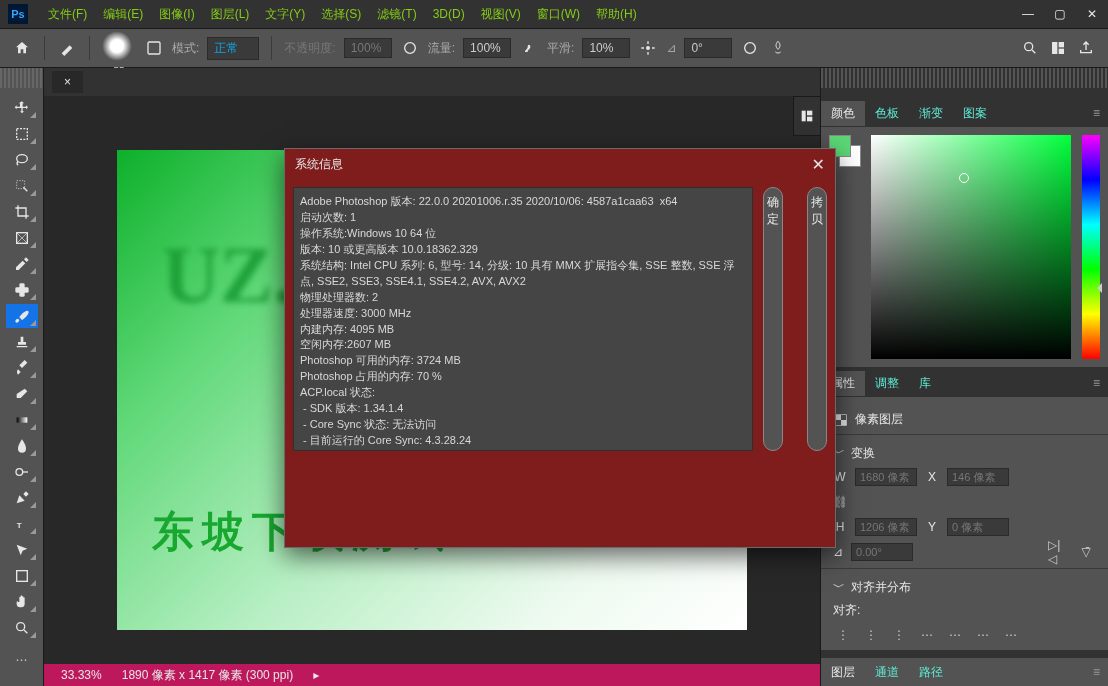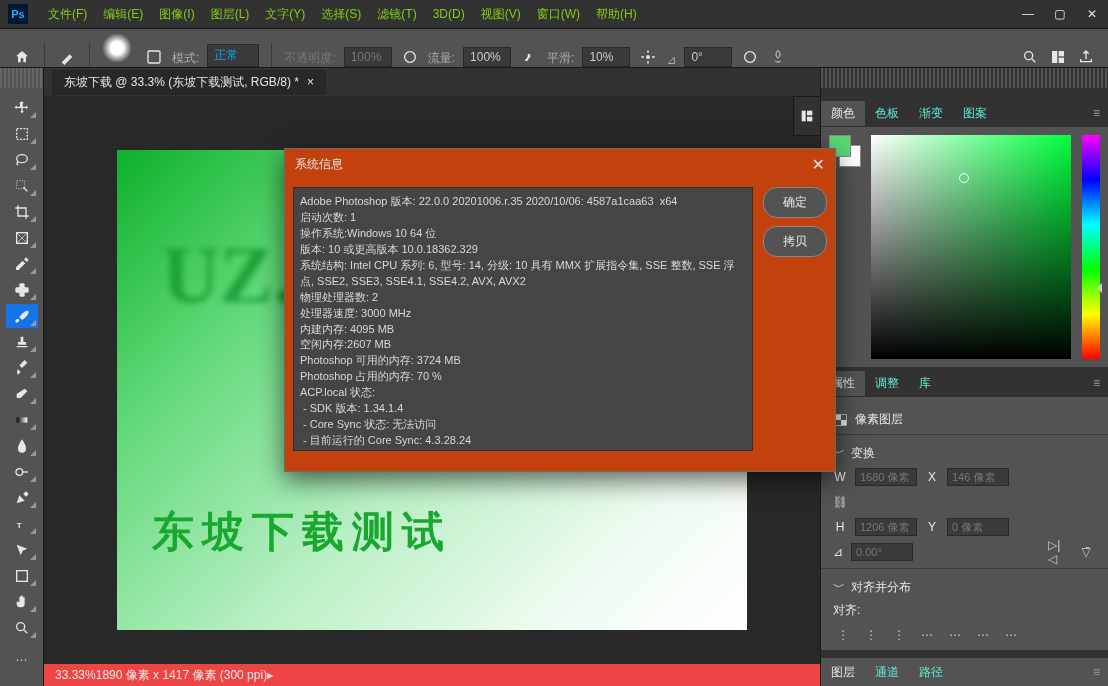--- a/index.html
+++ b/index.html
@@ -2,42 +2,42 @@
 <html><head>
 <meta charset="utf-8">
 <style>
 *{margin:0;padding:0;box-sizing:border-box;font-family:"Microsoft YaHei",sans-serif;font-size:12px;color:#e6e6e6}
 body{background:#323232;width:1108px;height:686px;overflow:hidden;position:relative}
 .titlebar{height:28px;background:#323232;display:flex;align-items:center;padding:0 8px}
 .ps-logo{width:20px;height:20px;background:#001833;color:#31a8ff;font-weight:bold;display:flex;align-items:center;justify-content:center;margin-right:12px;font-size:11px}
 .menu-item{padding:4px 8px;cursor:pointer;color:#84cc16}
 .win-controls{margin-left:auto;display:flex;gap:16px;color:#aaa}
 .win-btn{width:16px;height:16px;cursor:pointer;display:flex;align-items:center;justify-content:center}
-.options-bar{height:40px;background:#535353;display:flex;align-items:flex-end;padding:0 12px;gap:8px;border-top:1px solid #1a1a1a;border-bottom:1px solid #1a1a1a}
+.options-bar{height:40px;background:#535353;display:flex;align-items:center;padding:0 12px;gap:8px;border-top:1px solid #1a1a1a;border-bottom:1px solid #1a1a1a}
 .opt-sep{width:1px;height:24px;background:#3a3a3a;margin:0 4px}
 .opt-label{color:#aaa;font-size:12px}
 .opt-input{background:#3a3a3a;border:1px solid #2a2a2a;padding:2px 6px;color:#ccc;width:48px}
 .opt-select{background:#3a3a3a;border:1px solid #2a2a2a;padding:2px 20px 2px 6px;color:#0ea5e9}
 .brush-preview{width:30px;height:30px;border-radius:50%;background:radial-gradient(circle,#fff 0%,#fff 30%,transparent 70%);position:relative}
 .brush-num{position:absolute;bottom:-12px;left:50%;transform:translateX(-50%);font-size:10px;color:#ccc}
 .icon-btn{width:20px;height:20px;cursor:pointer;display:flex;align-items:center;justify-content:center;color:#ccc}
 .main-area{display:flex;height:618px}
 .toolbox{width:44px;background:#535353;display:flex;flex-direction:column;align-items:center;padding:28px 0 4px;gap:2px;border-right:1px solid #1a1a1a;position:relative}
 .toolbox::before{content:"";position:absolute;top:0;left:0;right:0;height:20px;background:repeating-linear-gradient(90deg,#666 0 2px,#535353 2px 4px)}
 .tool{width:32px;height:24px;cursor:pointer;display:flex;align-items:center;justify-content:center;position:relative;color:#ccc}
 .tool.active{background:#1473e6;color:#fff}
 .tool-corner::after{content:"";position:absolute;bottom:2px;right:2px;border:3px solid transparent;border-bottom-color:#999;border-right-color:#999}
 .doc-area{flex:1;background:#282828;display:flex;flex-direction:column;position:relative}
 .doc-tabs{height:28px;background:#323232;display:flex;align-items:center;padding-left:8px}
 .doc-tab{background:#282828;padding:4px 12px;color:#ccc;display:flex;align-items:center;gap:8px}
 .canvas-wrap{flex:1;display:flex;justify-content:center;align-items:center;position:relative}
 .canvas{width:630px;height:480px;background:linear-gradient(135deg,#0db02b 0%,#5fd877 25%,#b8efc4 55%,#edfaef 80%,#ffffff 100%);position:relative;margin-top:20px}
 .canvas-text1{position:absolute;top:80px;left:45px;font-size:80px;font-weight:bold;color:#1a9d35;font-family:cursive;filter:blur(3px);opacity:.9}
 .canvas-text2{position:absolute;bottom:70px;left:35px;font-size:42px;font-weight:bold;color:#18a82f;letter-spacing:8px}
-.status-bar{height:22px;background:#ef4444;display:flex;align-items:center;padding:0 11px;gap:0;color:#ccc;font-size:11px}
+.status-bar{height:22px;background:#be185d;display:flex;align-items:center;padding:0 17px;gap:20px;color:#ccc;font-size:11px}
 .panels{width:288px;background:#323232;display:flex;flex-direction:column;border-left:1px solid #1a1a1a;position:relative}
 .panels::before{content:"";position:absolute;top:0;left:0;right:0;height:20px;background:repeating-linear-gradient(90deg,#555 0 2px,#323232 2px 4px)}
 .panel-dock{position:absolute;left:-28px;top:28px;width:28px;height:40px;background:#323232;border:1px solid #1a1a1a;display:flex;align-items:center;justify-content:center}
 .panel-tabs{display:flex;height:28px;align-items:center;margin-top:31px;position:relative}
 .panel-tab{padding:4px 10px;color:#5eead4;cursor:pointer}
 .panel-tab.active{color:#e6e6e6;background:#535353}
 .panel-menu{margin-left:auto;margin-right:8px;color:#999;cursor:pointer}
 .color-panel{background:#535353;padding:8px;height:240px;position:relative}
 .color-swatches{position:absolute;top:8px;left:8px}
 .swatch-fg{width:22px;height:22px;background:#5bd876;border:1px solid #888;position:absolute}
@@ -47,29 +47,29 @@
 .hue-strip{position:absolute;top:8px;right:8px;width:18px;height:224px;background:linear-gradient(to bottom,#f0f,#00f,#0ff,#0f0,#ff0,#f00)}
 .hue-cursor{position:absolute;right:-2px;top:148px;width:0;height:0;border:5px solid transparent;border-right-color:#ccc}
 .props-tabs{display:flex;height:28px;align-items:center;background:#323232}
 .props-panel{background:#535353;padding:8px 12px;flex:1;overflow:auto}
 .props-row{display:flex;align-items:center;gap:8px;margin:6px 0;color:#999}
 .props-row.header{color:#ccc;gap:6px}
 .props-input{background:#3a3a3a;border:1px solid #2a2a2a;padding:2px 4px;color:#777;width:62px;font-size:11px}
 .section-head{display:flex;align-items:center;gap:6px;color:#e6e6e6;margin:10px 0 4px;cursor:pointer}
 .divider{height:1px;background:#3a3a3a;margin:6px -12px}
 .bottom-tabs{display:flex;height:28px;align-items:center;background:#535353}
-.dialog{position:absolute;top:148px;left:284px;width:552px;height:324px;background:#c2410c;border:1px solid #6a6a6a;box-shadow:0 8px 24px rgba(0,0,0,.6);z-index:100}
+.dialog{position:absolute;top:148px;left:284px;width:552px;height:400px;background:#7f1d1d;border:1px solid #6a6a6a;box-shadow:0 8px 24px rgba(0,0,0,.6);z-index:100}
 .dialog-title{height:30px;display:flex;align-items:center;padding:0 10px;color:#e6e6e6;font-size:13px}
 .dialog-close{margin-left:auto;cursor:pointer;font-size:16px}
 .dialog-body{display:flex;padding:8px;gap:10px;height:280px}
 .dialog-text{flex:1;background:#454545;border:1px solid #2f2f2f;padding:6px;overflow-y:auto;font-size:11px;line-height:1.45;color:#d8d8d8;white-space:pre-wrap}
 .dialog-text::-webkit-scrollbar{width:14px}
 .dialog-text::-webkit-scrollbar-track{background:#3a3a3a}
 .dialog-text::-webkit-scrollbar-thumb{background:#6a6a6a}
-.dialog-btns{display:flex;flex-direction:column;gap:8px;width:64px}
+.dialog-btns{display:flex;flex-direction:row;gap:24px;width:64px}
 .dialog-btn{padding:6px 0;background:#535353;border:1px solid #888;border-radius:14px;text-align:center;cursor:pointer;color:#e6e6e6}
 svg{width:16px;height:16px;fill:currentColor}
 .dim{color:#777}
 </style>
 </head>
 <body>
 
 <div class="titlebar">
   <div class="ps-logo">Ps</div>
   <div id="menu-host"><span class="menu-item">文件(F)</span><span class="menu-item">编辑(E)</span><span class="menu-item">图像(I)</span><span class="menu-item">图层(L)</span><span class="menu-item">文字(Y)</span><span class="menu-item">选择(S)</span><span class="menu-item">滤镜(T)</span><span class="menu-item">3D(D)</span><span class="menu-item">视图(V)</span><span class="menu-item">窗口(W)</span><span class="menu-item">帮助(H)</span></div>
@@ -280,21 +280,20 @@
           <path d="M15 15l5 5" stroke="currentColor" stroke-width="2"></path>
         </svg>
       </div>
     <div style="height:4px"></div>
     <div class="tool">⋯</div>
   </div>
 
   <div class="doc-area">
     <div class="doc-tabs">
       <div class="doc-tab">
-        <span>东坡下载 @ 33.3% (东坡下载测试, RGB/8) *</span>
         <span>×</span>
       </div>
     </div>
     <div class="canvas-wrap">
       <div class="canvas">
         <div class="canvas-text1">UZ.</div>
         <div class="canvas-text2">东坡下载测试</div>
       </div>
     </div>
     <div class="status-bar">

